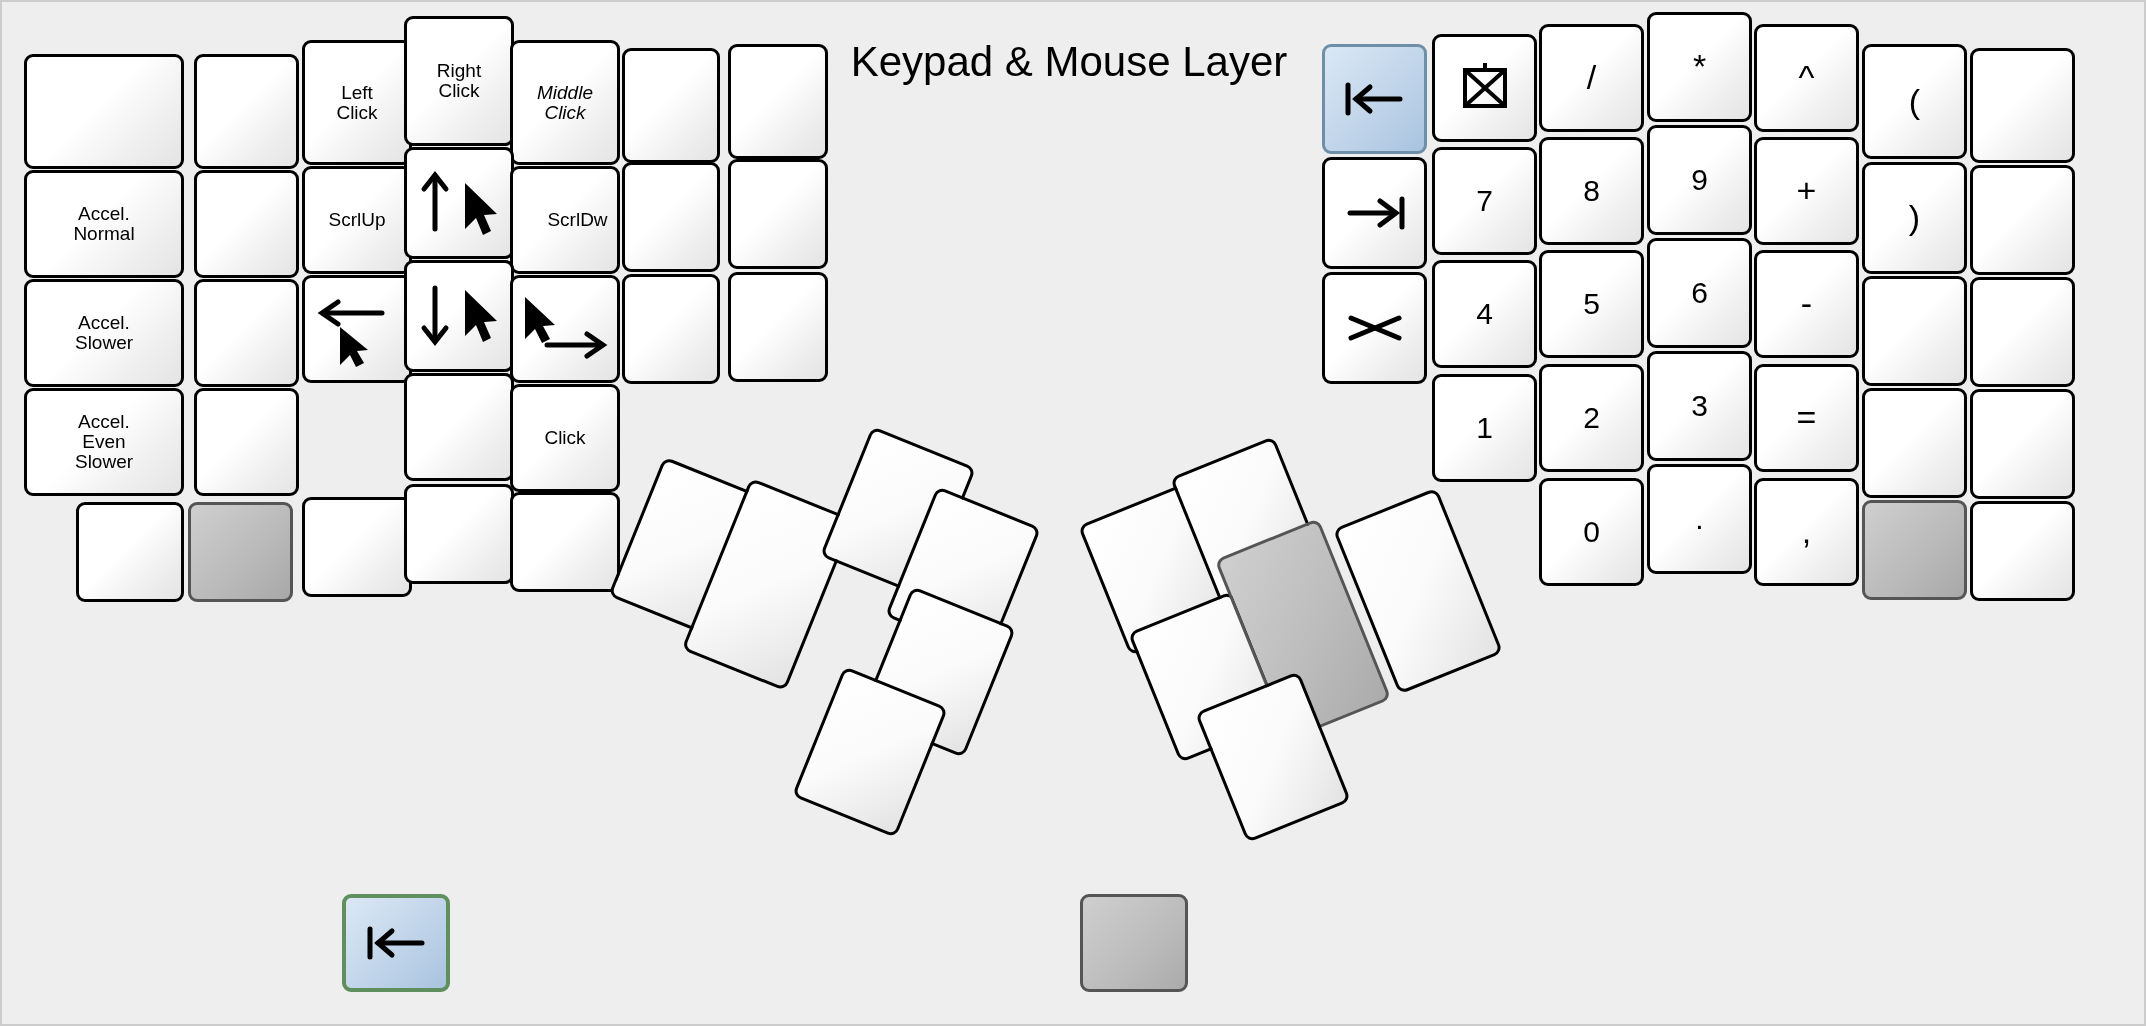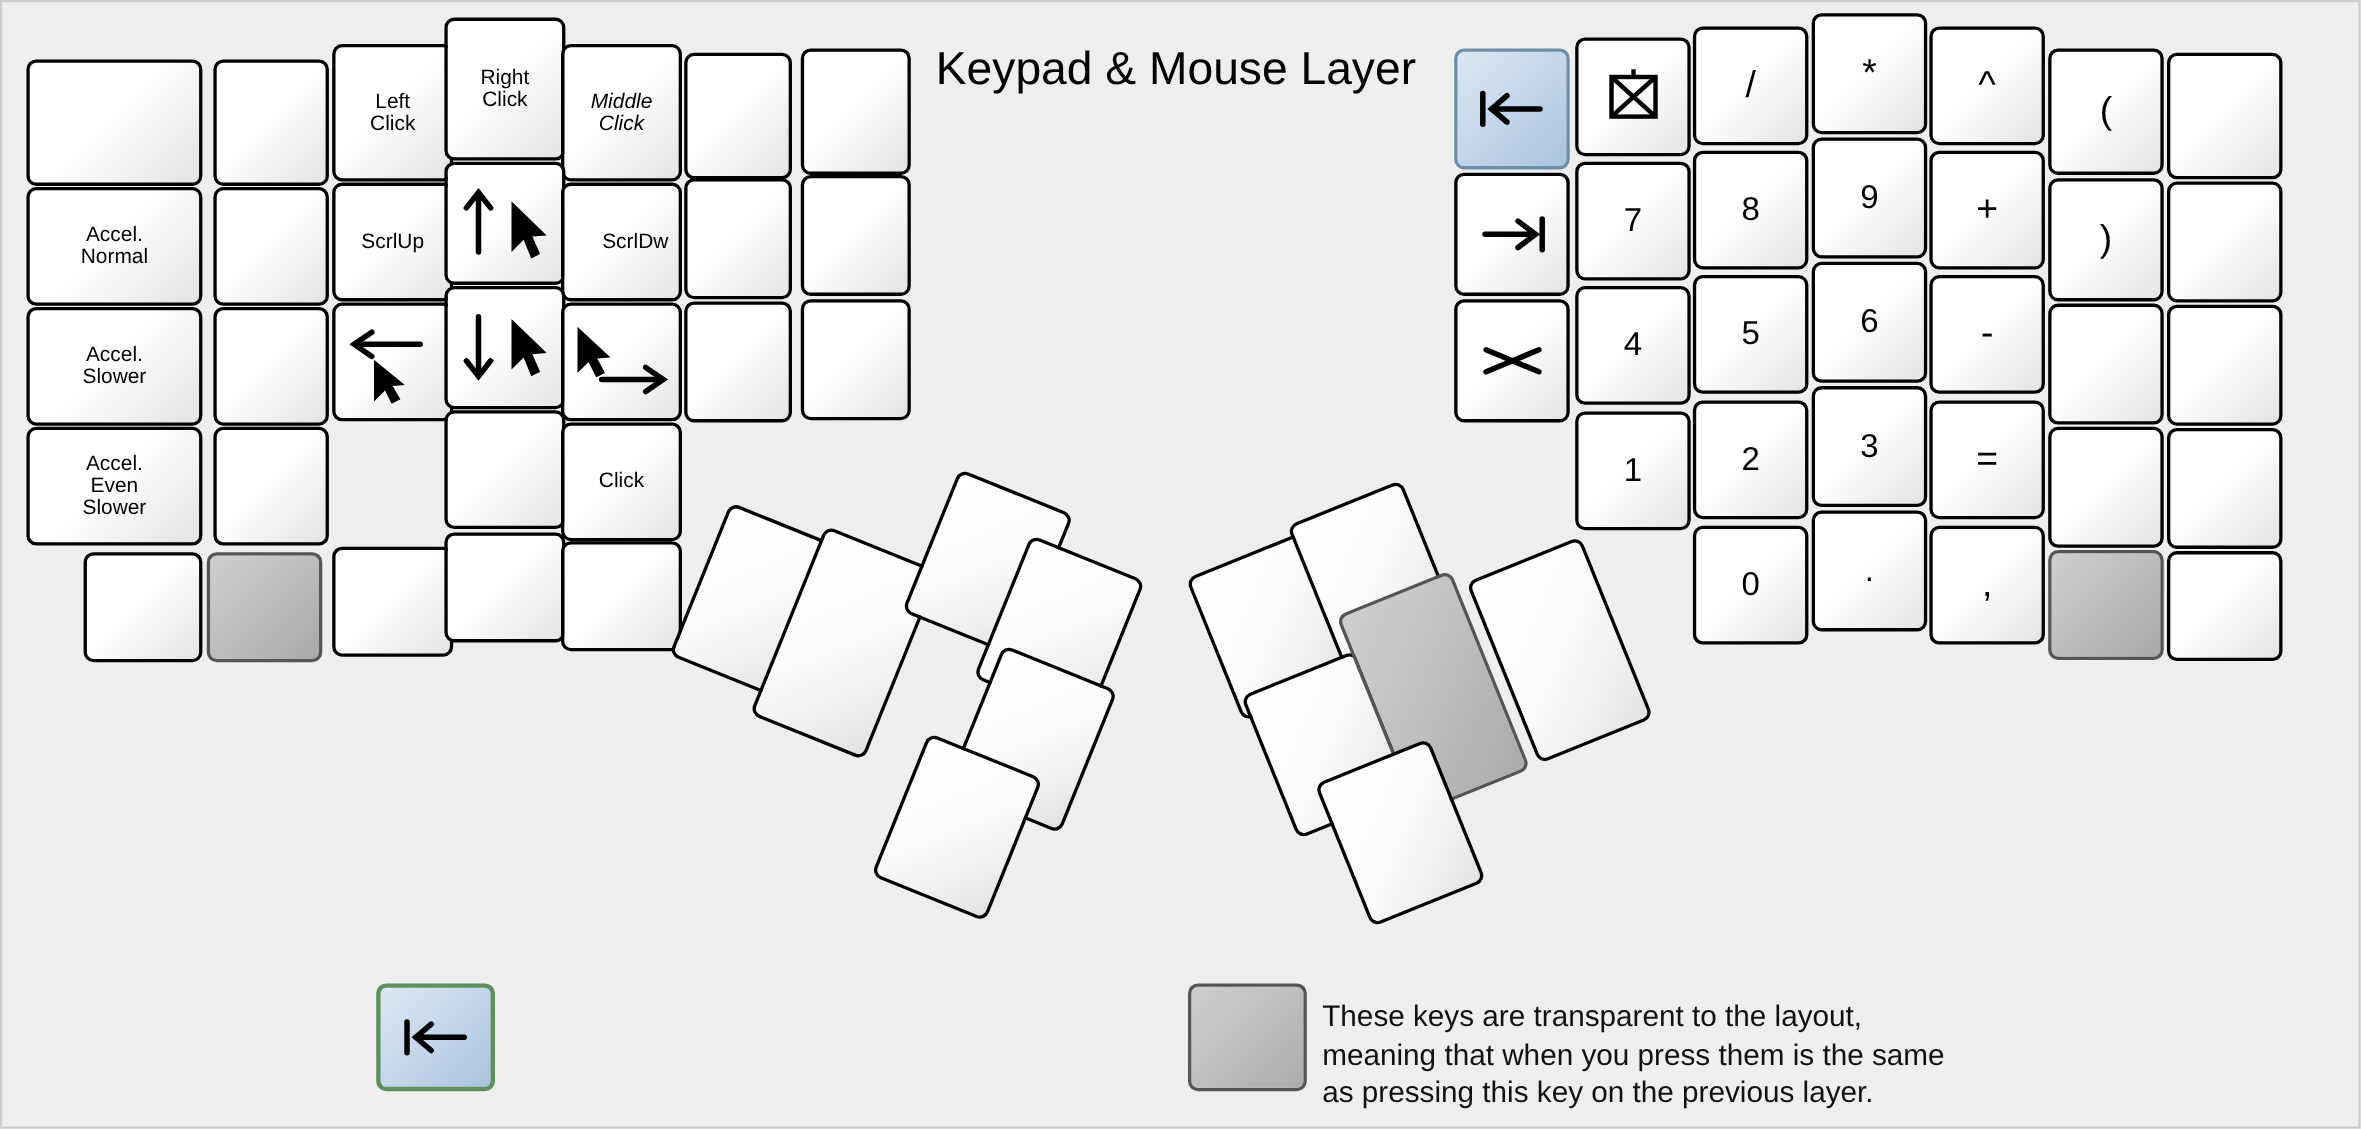--- a/index.html
+++ b/index.html
@@ -364,17 +364,14 @@
     <svg width="72" height="40" viewBox="0 0 72 40">
       <g stroke="#000" stroke-width="5" fill="none" stroke-linecap="round">
         <line x1="10" y1="6" x2="10" y2="34"></line>
         <line x1="18" y1="20" x2="62" y2="20"></line>
         <polyline points="32,8 18,20 32,32"></polyline>
       </g>
     </svg>
   </div>
 
   <div class="legend-key trans" style="left:1078px;top:892px;"></div>
-  <div class="legend-text" style="left:1200px;top:905px;width:780px;">These keys are transparent to the layout,
-meaning that when you press them is the same
-as pressing this key on the previous layer.</div>
 
 </div>
 
 </body></html>

